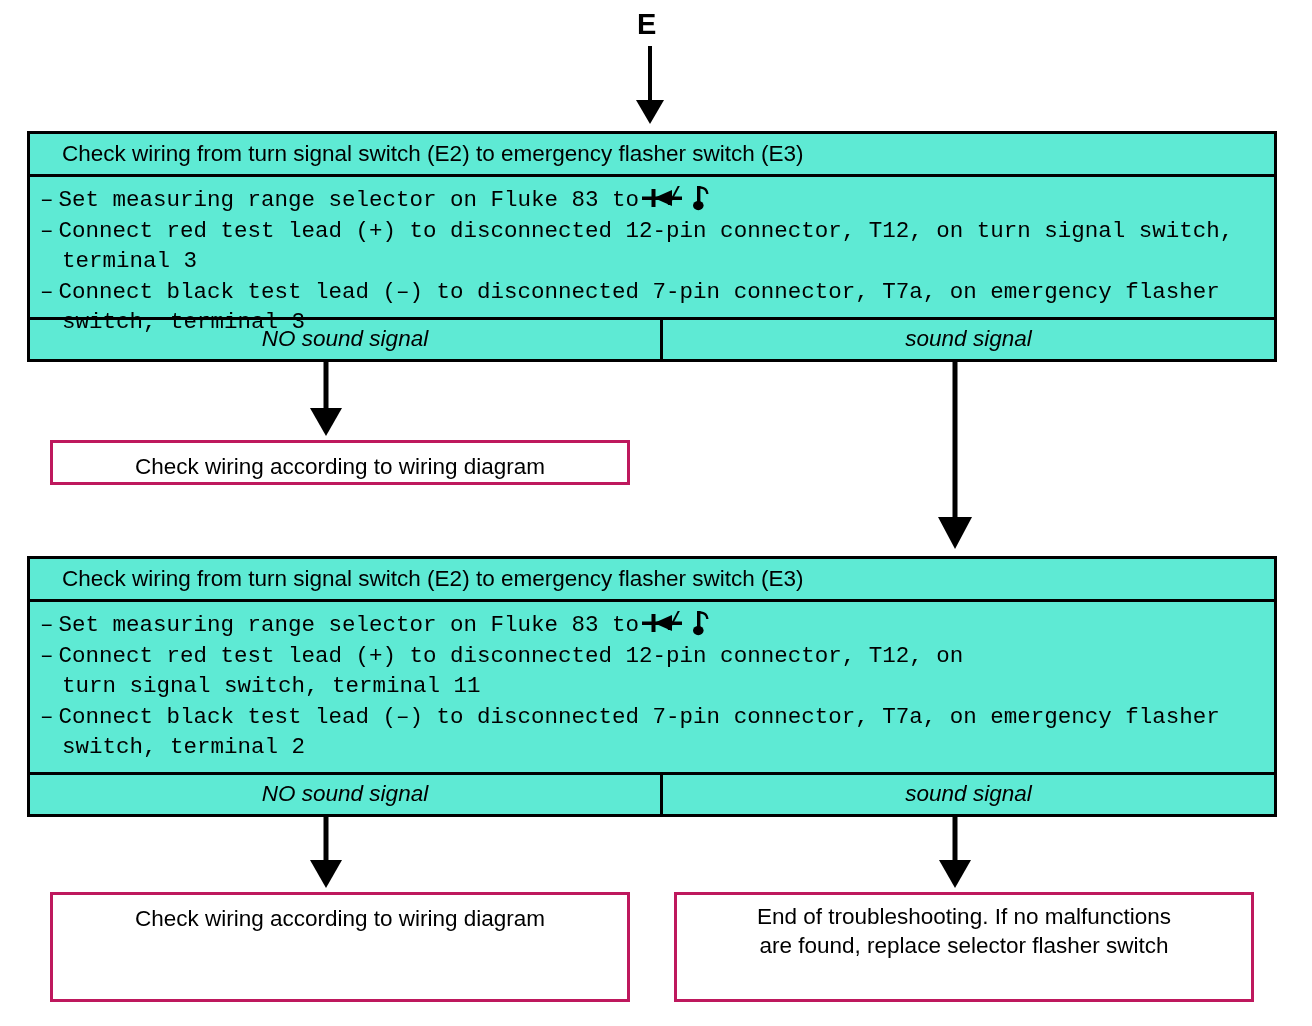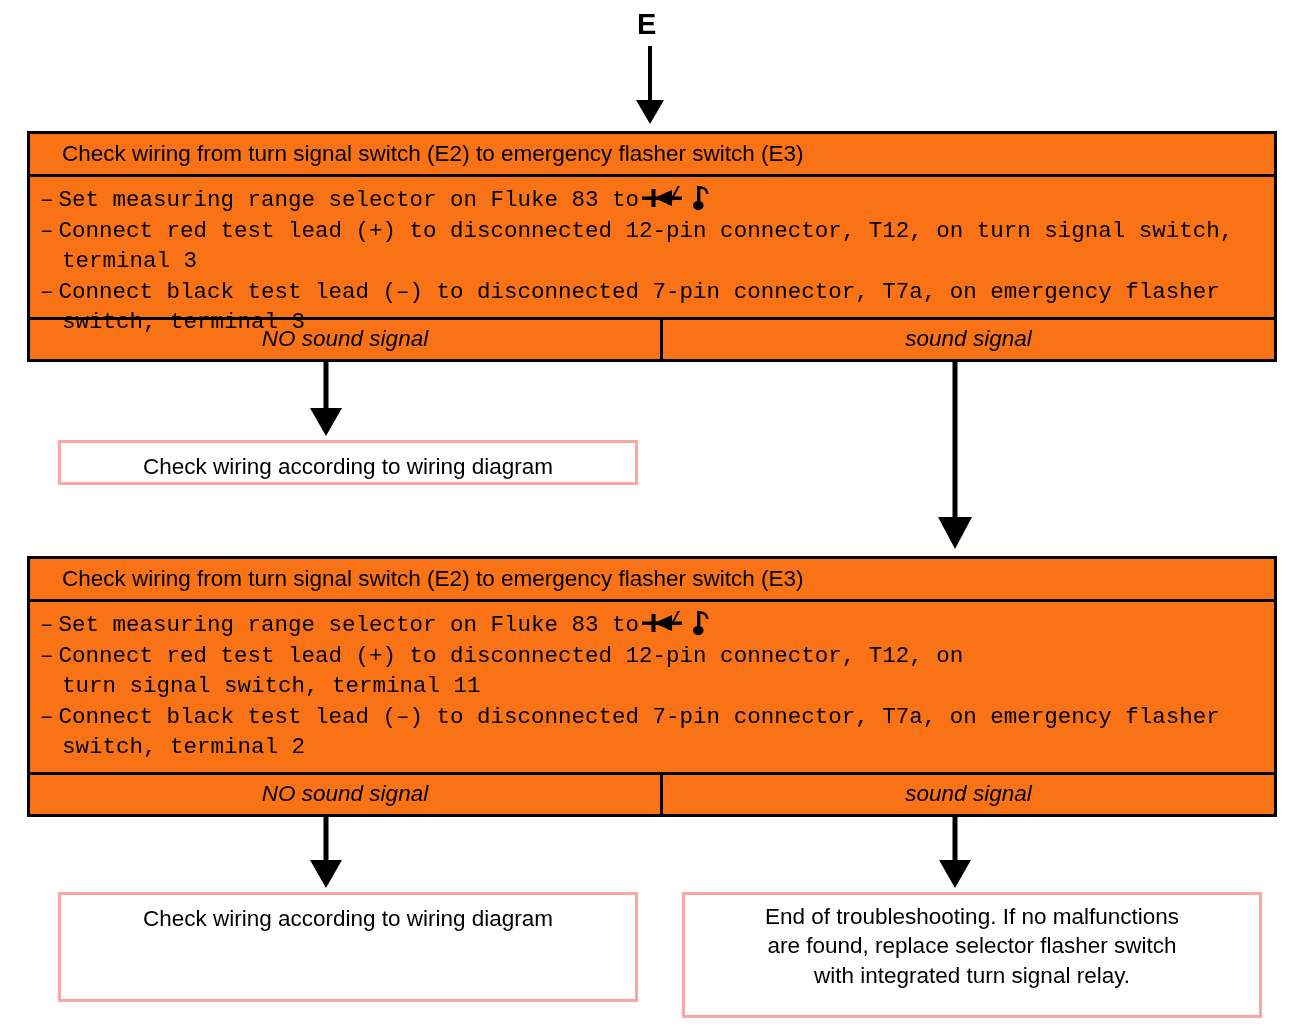--- a/index.html
+++ b/index.html
@@ -29,21 +29,21 @@
   .entry-label {
     font-size: 29px;
     font-weight: bold;
     letter-spacing: 0.5px;
     line-height: 1;
   }
 
   
   .box {
     border: 3px solid #000;
-    background: #f97316;
+    background: #5eead4;
   }
 
   .row-sep {
     border-top: 3px solid #000;
   }
 
   .box-header {
     font-size: 22.5px;
     line-height: 1.25;
     padding: 6px 0 6px 32px;
@@ -81,26 +81,25 @@
     flex: 0 0 630px;
     border-right: 3px solid #000;
   }
   .result-cell.right {
     flex: 1 1 auto;
     text-align: center;
   }
 
   
   .terminal-box {
-    border: 3px solid #fca5a5;
+    border: 3px solid #be185d;
     background: #fff;
     font-size: 22.5px;
     line-height: 1.3;
     text-align: center;
-    margin-left: 8px;
   }
   .terminal-box .inner-pad { padding-top: 9px; }
   .terminal-box .inner-pad-multi { padding-top: 7px; }
 
   
   .sym-wrap {
     display: inline-flex;
     align-items: center;
     vertical-align: -4px;
     gap: 3px;
@@ -213,25 +212,24 @@
     <div class="row-sep result-row" style="position:absolute; left:0; right:0; bottom:0;">
       <div class="result-cell left">NO sound signal</div>
       <div class="result-cell right">sound signal</div>
     </div>
   </div>
 
   <div class="abs terminal-box" style="left:50px; top:892px; width:580px; height:110px;">
     <div class="inner-pad">Check wiring according to wiring diagram</div>
   </div>
 
-  <div class="abs terminal-box" style="left:674px; top:892px; width:580px; height:126px;">
+  <div class="abs terminal-box" style="left:674px; top:892px; width:580px; height:110px;">
     <div class="inner-pad-multi">
       <div>End of troubleshooting. If no malfunctions</div>
       <div>are found, replace selector flasher switch</div>
-      <div>with integrated turn signal relay.</div>
     </div>
   </div>
 
   <svg id="arrows" viewBox="0 0 1312 1026">
 
     <g>
       <line x1="650" y1="46" x2="650" y2="104" stroke="#000" stroke-width="4"></line>
       <polygon points="636,100 664,100 650,124" fill="#000"></polygon>
     </g>
 

